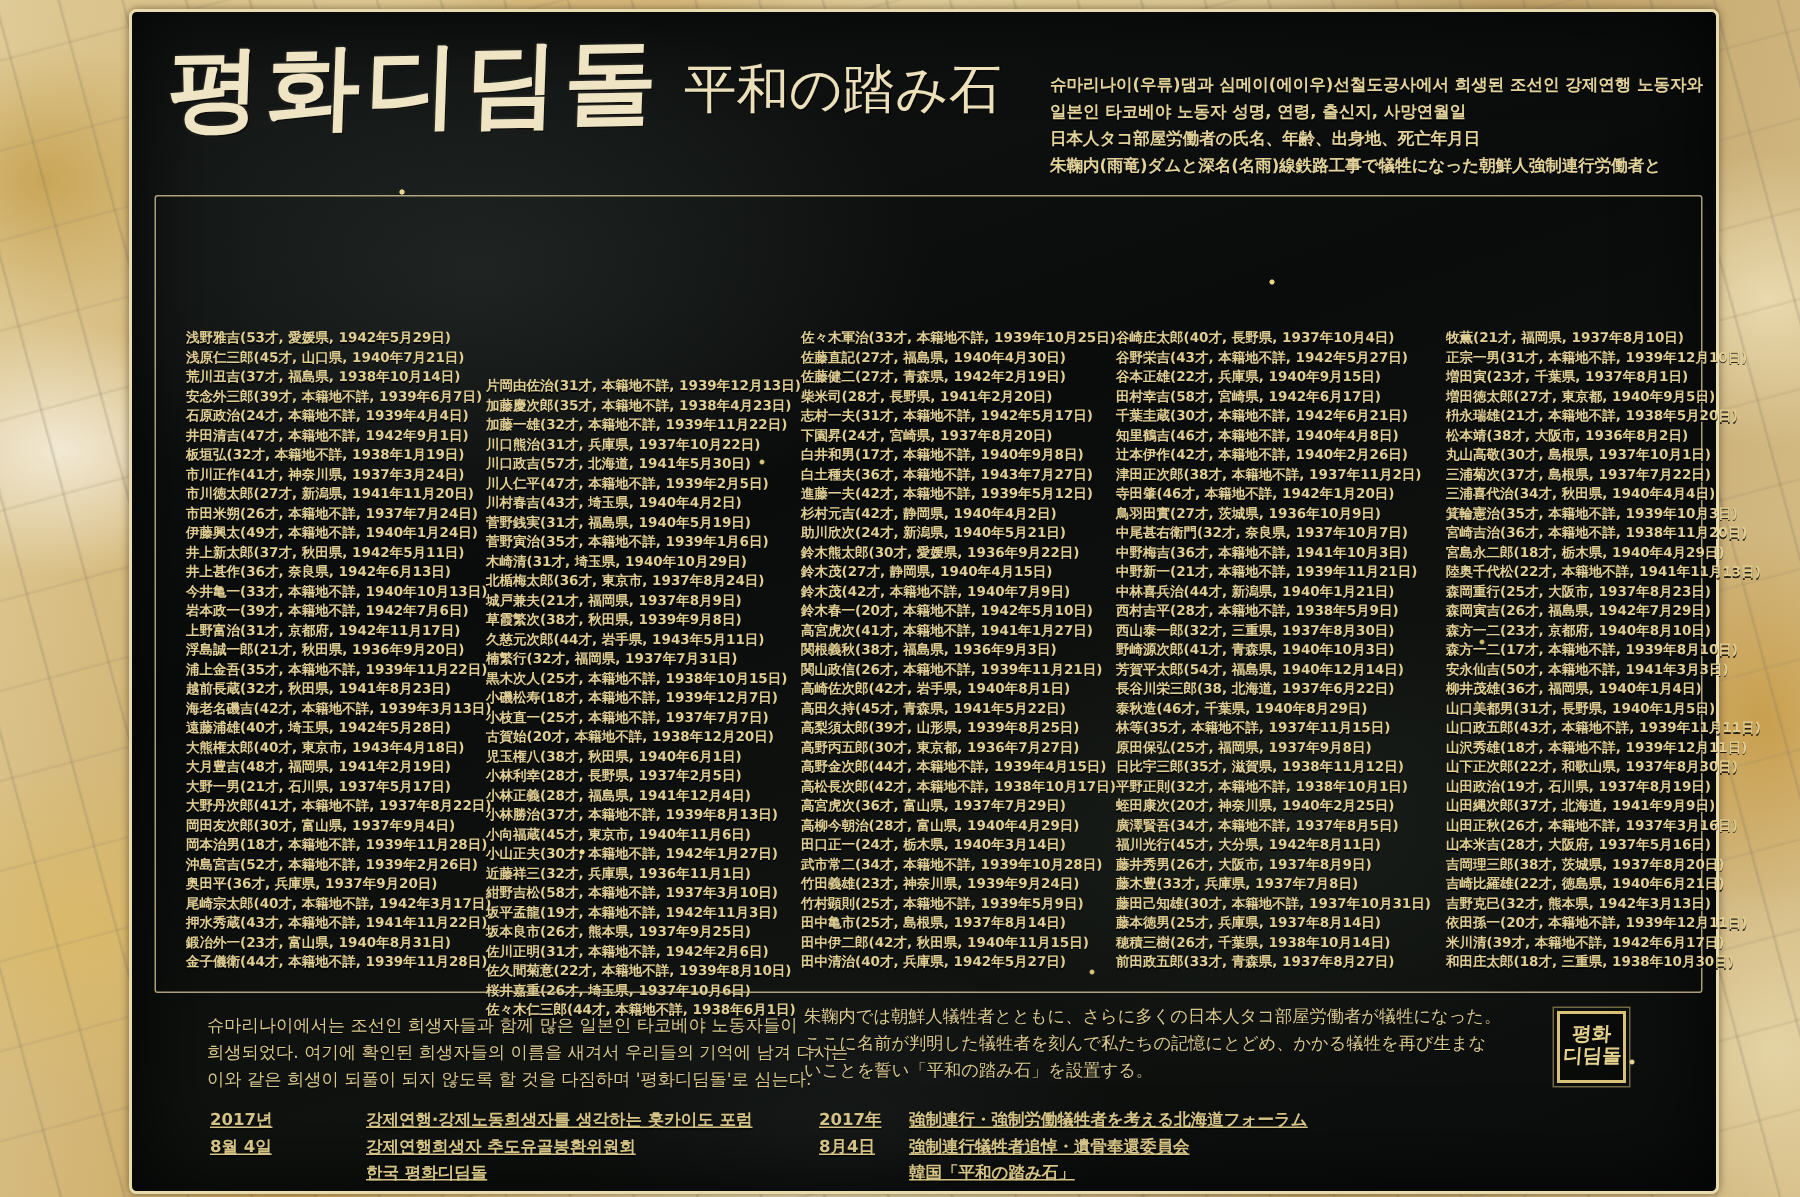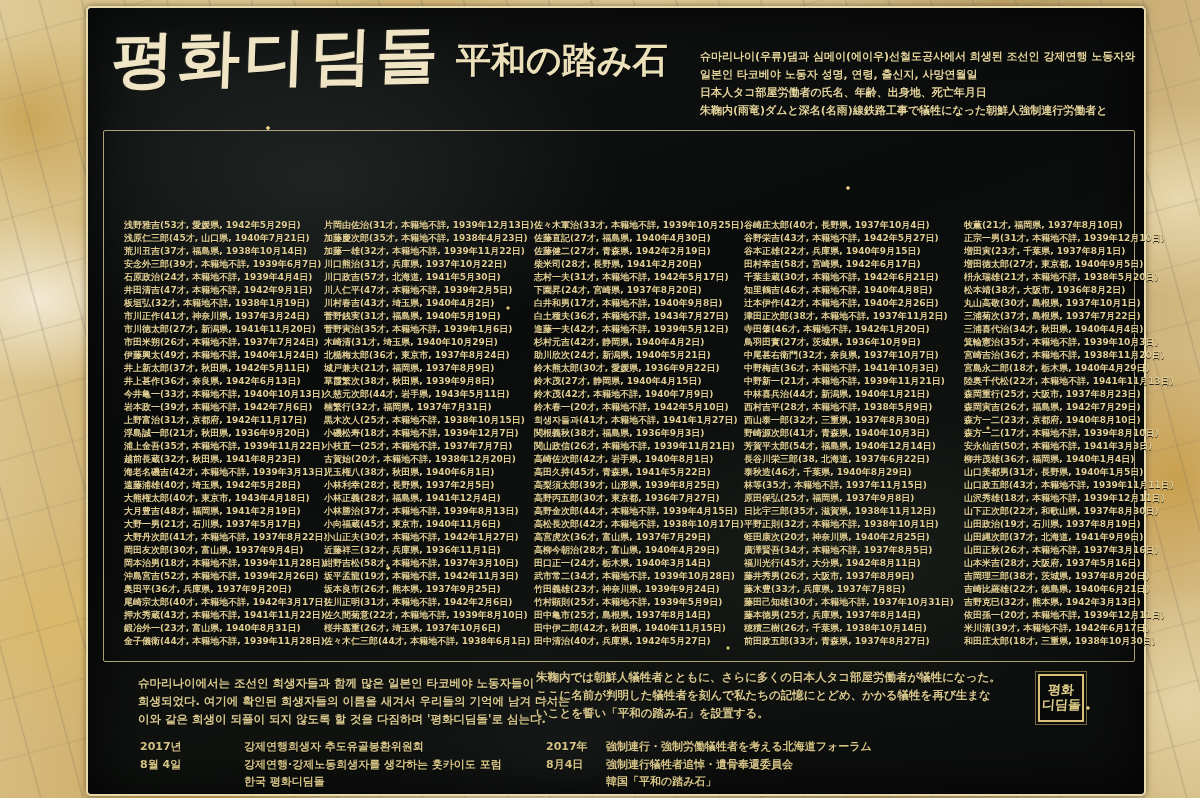--- a/index.html
+++ b/index.html
@@ -44,48 +44,48 @@
       radial-gradient(circle 1.3px at 1000px 700px,#e8d48a 0 1.3px,transparent 2px),
       radial-gradient(circle 1.2px at 520px 740px,#cdb96e 0 1.2px,transparent 2px);
   }
   .title-row{position:absolute;left:24px;top:18px;display:flex;align-items:flex-end;white-space:nowrap;}
   .title-kr{
     font-family:"DejaVu Serif",serif;font-weight:bold;font-size:62px;line-height:1;
     color:#efe5c4;letter-spacing:4px;transform:rotate(-1deg) skewX(-3deg);
     text-shadow:1px 1px 0 rgba(0,0,0,.6), 0 0 2px rgba(255,240,200,.25);
   }
   .title-jp{
-    font-weight:bold;font-size:35px;line-height:1;color:#ece0ba;margin-left:14px;margin-bottom:10px;
+    font-weight:normal;font-size:35px;line-height:1;color:#ece0ba;margin-left:14px;margin-bottom:10px;
     text-shadow:1px 1px 0 rgba(0,0,0,.6);
   }
   .header-note{position:absolute;left:612px;top:40px;width:452px;font-size:11px;font-weight:bold;
     line-height:1.65;color:#e2d29a;text-shadow:0 1px 0 rgba(0,0,0,.7);}
   .header-note div{white-space:nowrap;}
   .names-frame{
     position:absolute;left:15px;top:122px;width:1032px;height:532px;
     border:1px solid rgba(225,210,160,.75);border-radius:2px;box-sizing:border-box;
   }
   .name-col{position:absolute;top:11px;height:506px;display:flex;flex-direction:column;justify-content:flex-end;}
   .name-col div{white-space:nowrap;font-size:9px;font-weight:bold;color:#dfcd92;letter-spacing:0px;
     text-shadow:0 1px 0 rgba(0,0,0,.8);}
   .col-0{left:20px;width:198px;}
-  .col-1{left:220px;width:208px;}
+  .col-1{left:220px;width:208px;margin-top:32px;}
   .col-2{left:430px;width:208px;}
   .col-3{left:640px;width:208px;}
   .col-4{left:860px;width:176px;}
   .footer{position:absolute;left:0;top:654px;width:100%;height:136px;}
-  .para{position:absolute;font-size:11.5px;font-weight:bold;line-height:1.58;color:#d9c88e;
+  .para{position:absolute;font-size:11.5px;font-weight:normal;line-height:1.58;color:#d9c88e;
     text-shadow:0 1px 0 rgba(0,0,0,.7);}
   .para div{white-space:nowrap;}
   .para-kr{left:50px;top:12px;width:382px;}
   .para-jp{left:448px;top:6px;width:400px;}
   .credits{position:absolute;font-size:11px;font-weight:bold;color:#d5c386;line-height:1.6;
     text-shadow:0 1px 0 rgba(0,0,0,.7);}
   .credits .yr div{white-space:nowrap;}
-  .credits{display:flex;gap:0;}
+  .credits{display:flex;gap:0;text-decoration:underline;}
   .cred-kr{left:52px;top:76px;}
   .cred-kr .yr{width:104px;}
   .cred-jp{left:434px;top:76px;}
   .cred-jp .yr{width:60px;margin-left:24px;}
   .credits .orgs div{white-space:nowrap;}
   .stamp{
     position:absolute;left:950px;top:12px;width:46px;height:48px;box-sizing:border-box;
     border:2px solid #d9c178;outline:1px solid rgba(217,193,120,.5);outline-offset:2px;
     display:flex;flex-direction:column;align-items:center;justify-content:center;
     background:rgba(0,0,0,.25);
@@ -193,21 +193,21 @@
         <div>下園昇(24才, 宮崎県, 1937年8月20日)</div>
         <div>白井和男(17才, 本籍地不詳, 1940年9月8日)</div>
         <div>白土種夫(36才, 本籍地不詳, 1943年7月27日)</div>
         <div>進藤一夫(42才, 本籍地不詳, 1939年5月12日)</div>
         <div>杉村元吉(42才, 静岡県, 1940年4月2日)</div>
         <div>助川欣次(24才, 新潟県, 1940年5月21日)</div>
         <div>鈴木熊太郎(30才, 愛媛県, 1936年9月22日)</div>
         <div>鈴木茂(27才, 静岡県, 1940年4月15日)</div>
         <div>鈴木茂(42才, 本籍地不詳, 1940年7月9日)</div>
         <div>鈴木春一(20才, 本籍地不詳, 1942年5月10日)</div>
-        <div>희생자들과(41才, 本籍地不詳, 1941年1月27日)</div>
+        <div>高宮虎次(41才, 本籍地不詳, 1941年1月27日)</div>
         <div>関根義秋(38才, 福島県, 1936年9月3日)</div>
         <div>関山政信(26才, 本籍地不詳, 1939年11月21日)</div>
         <div>高崎佐次郎(42才, 岩手県, 1940年8月1日)</div>
         <div>高田久持(45才, 青森県, 1941年5月22日)</div>
         <div>高梨須太郎(39才, 山形県, 1939年8月25日)</div>
         <div>高野丙五郎(30才, 東京都, 1936年7月27日)</div>
         <div>高野金次郎(44才, 本籍地不詳, 1939年4月15日)</div>
         <div>高松長次郎(42才, 本籍地不詳, 1938年10月17日)</div>
         <div>高宮虎次(36才, 富山県, 1937年7月29日)</div>
         <div>高柳今朝治(28才, 富山県, 1940年4月29日)</div>
@@ -302,22 +302,22 @@
         <div>ここに名前が判明した犠牲者を刻んで私たちの記憶にとどめ、かかる犠牲を再び生まな</div>
         <div>いことを誓い「平和の踏み石」を設置する。</div>
       </div>
 
     <div class="credits cred-kr">
       <div class="yr">
         <div>2017년</div>
         <div>8월 4일</div>
       </div>
       <div class="orgs">
+          <div>강제연행·강제노동희생자를 생각하는 홋카이도 포럼</div>
           <div>강제연행희생자 추도유골봉환위원회</div>
-          <div>강제연행·강제노동희생자를 생각하는 홋카이도 포럼</div>
           <div>한국 평화디딤돌</div>
         </div>
     </div>
 
     <div class="credits cred-jp">
       <div class="yr">
         <div>2017年</div>
         <div>8月4日</div>
       </div>
       <div class="orgs">

